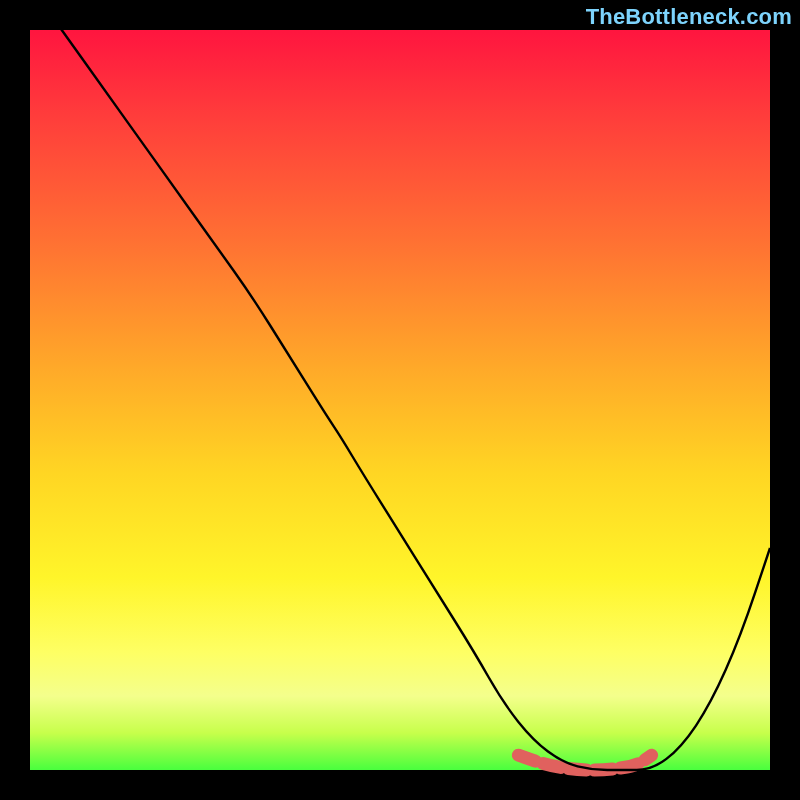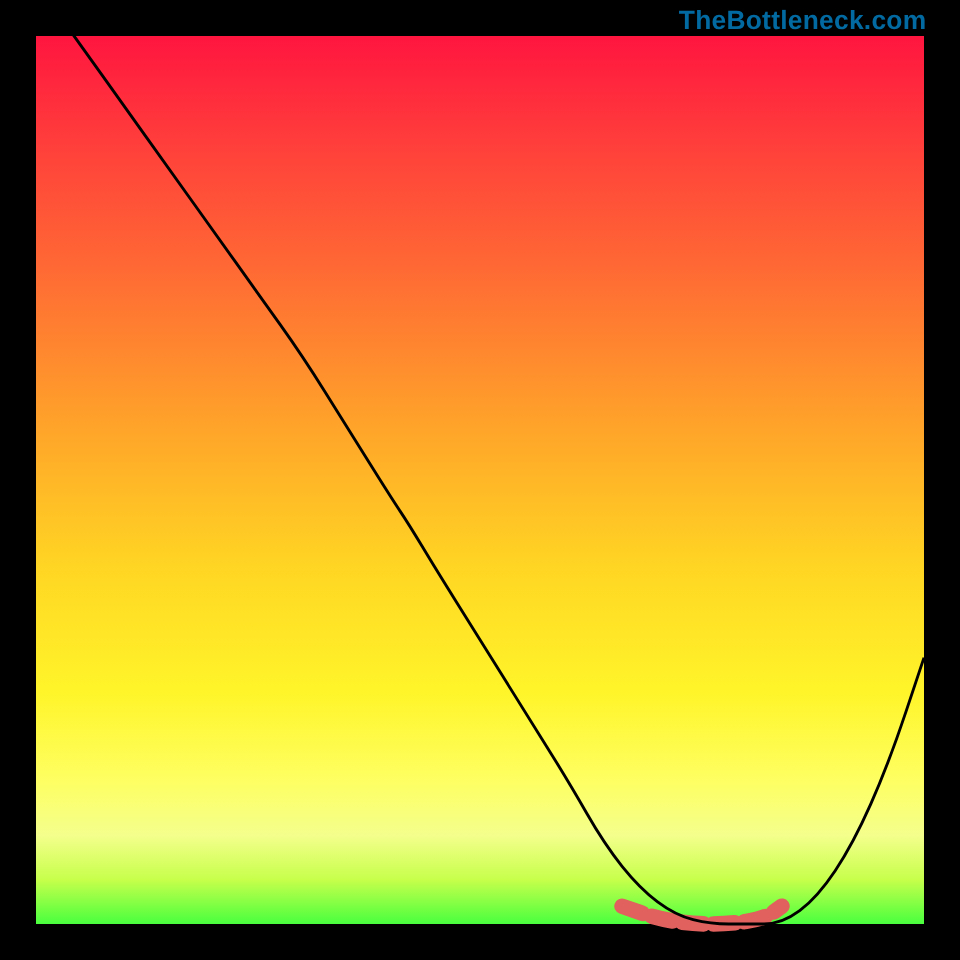--- a/index.html
+++ b/index.html
@@ -6,25 +6,25 @@
   html, body { width: 800px; height: 800px; overflow: hidden; background: #000; }
   .frame {
     width: 800px;
     height: 800px;
     background: #000;
     position: relative;
   }
   .watermark {
     position: absolute;
     top: 4px;
-    right: 28px;
+    right: 8px;
     font-family: Arial, Helvetica, sans-serif;
     font-size: 22px;
     font-weight: 600;
-    color: #0369a1;
+    color: #7dd3fc;
     z-index: 5;
     letter-spacing: 0.2px;
   }
   .plot {
     position: absolute;
     left: 30px;
     top: 30px;
     width: 740px;
     height: 740px;
     background: linear-gradient(to bottom,

